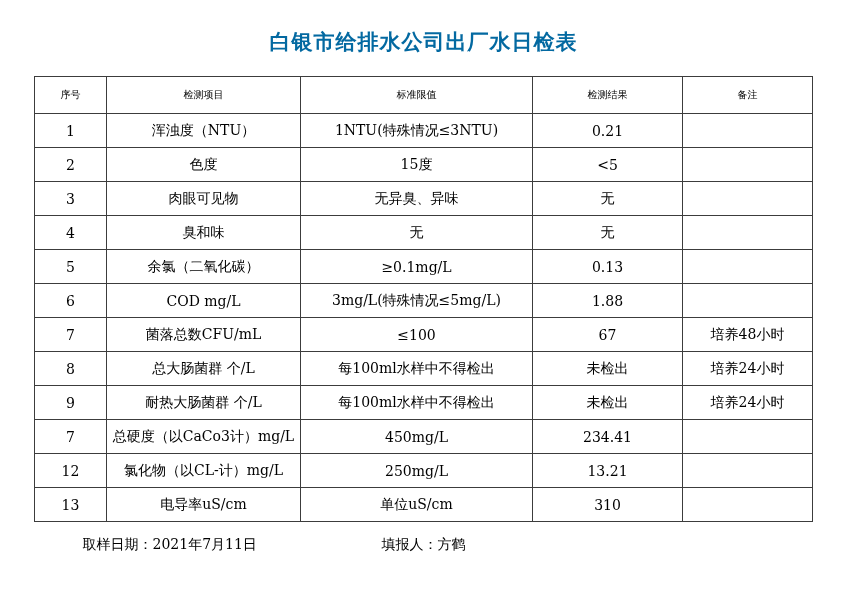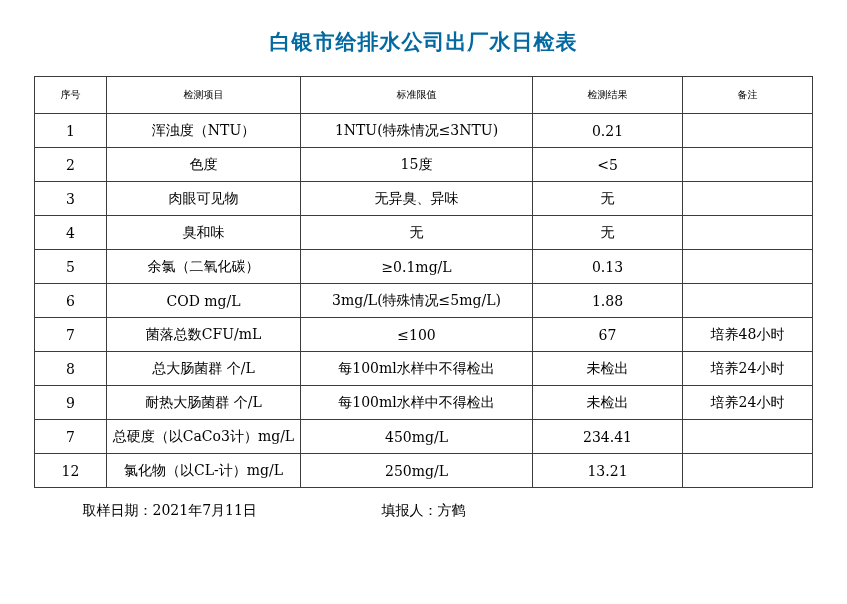--- a/index.html
+++ b/index.html
@@ -173,20 +173,27 @@
         <td class="result">234.41</td>
         <td class="remark"></td>
       </tr>
       <tr>
         <td class="idx">12</td>
         <td class="item small">氯化物（以CL-计）mg/L</td>
         <td class="limit">250mg/L</td>
         <td class="result">13.21</td>
         <td class="remark"></td>
       </tr>
+      <tr>
+        <td class="idx">13</td>
+        <td class="item">电导率uS/cm</td>
+        <td class="limit">单位uS/cm</td>
+        <td class="result">310</td>
+        <td class="remark"></td>
+      </tr>
     </tbody>
   </table>
 
   <div class="footer">
     <div class="f1">取样日期：2021年7月11日</div>
     <div class="f3">填报人：方鹤</div>
   </div>
 
 </div>
 

